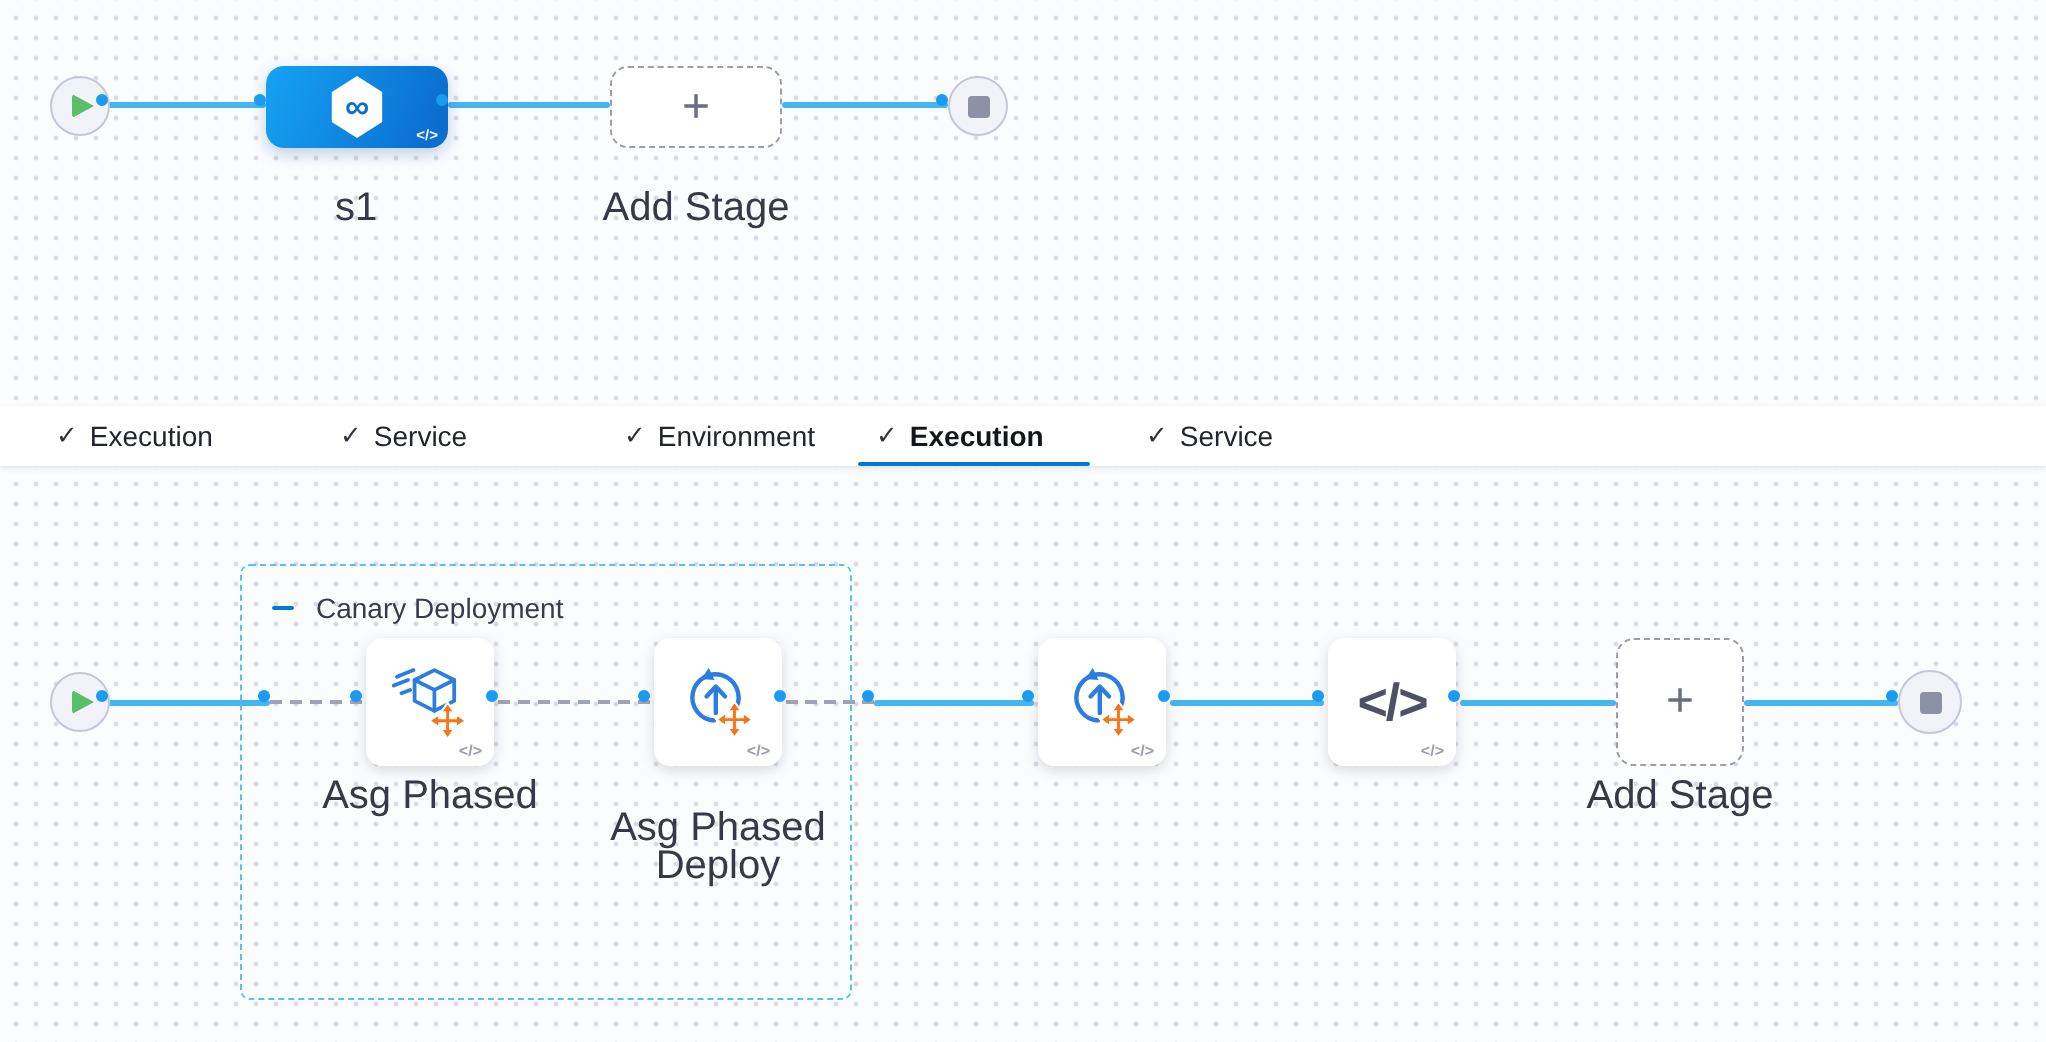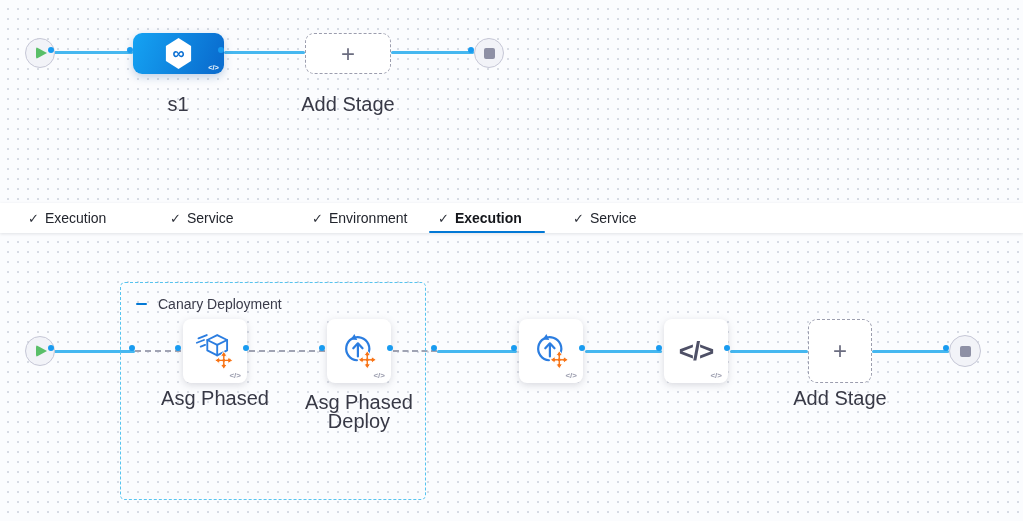--- a/index.html
+++ b/index.html
@@ -232,17 +232,17 @@
 
     <div class="add-box" style="left:808px;top:86px;width:64px;height:64px;">
       <span class="plus">+</span>
     </div>
 
     <div class="round-node" style="left:949px;top:102px;width:32px;height:32px;">
       <div class="stop-sq"></div>
     </div>
 
     <div class="node-label" style="left:160px;top:156px;width:110px;">Asg Phased</div>
-    <div class="node-label" style="left:304px;top:160px;width:110px;text-align:center;">Asg Phased Deploy</div>
+    <div class="node-label" style="left:304px;top:172px;width:110px;text-align:center;">Asg Phased Deploy</div>
     <div class="node-label" style="left:785px;top:156px;width:110px;">Add Stage</div>
   </section>
 
 </div>
 
 </body></html>

